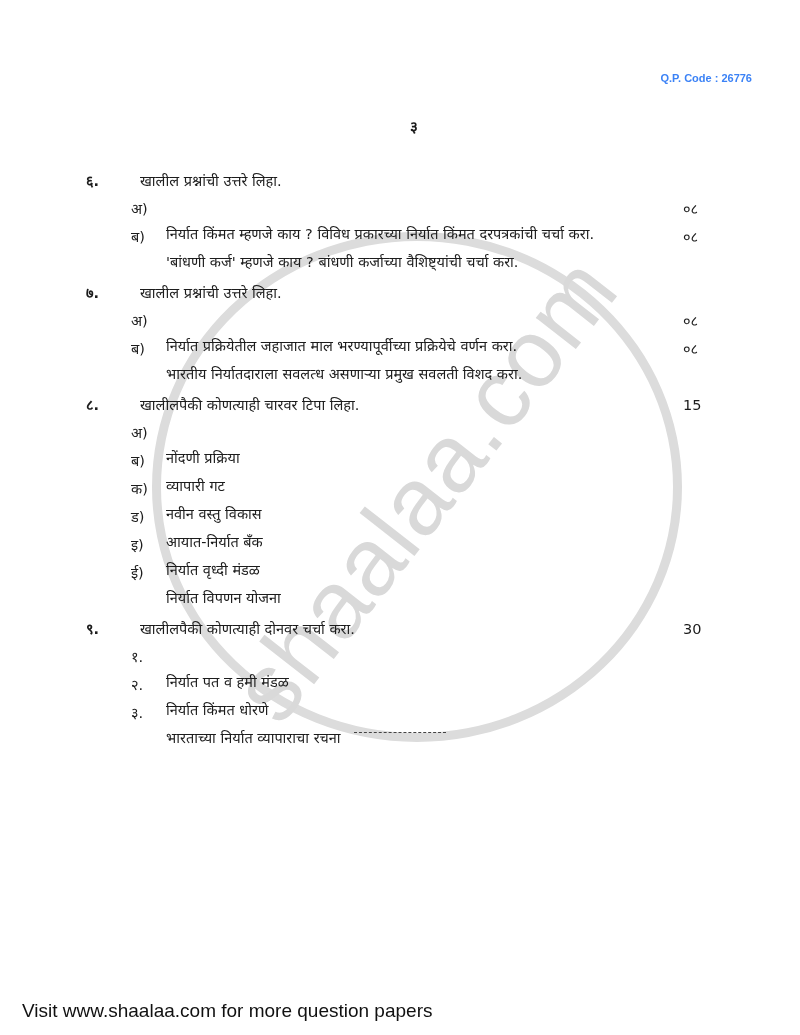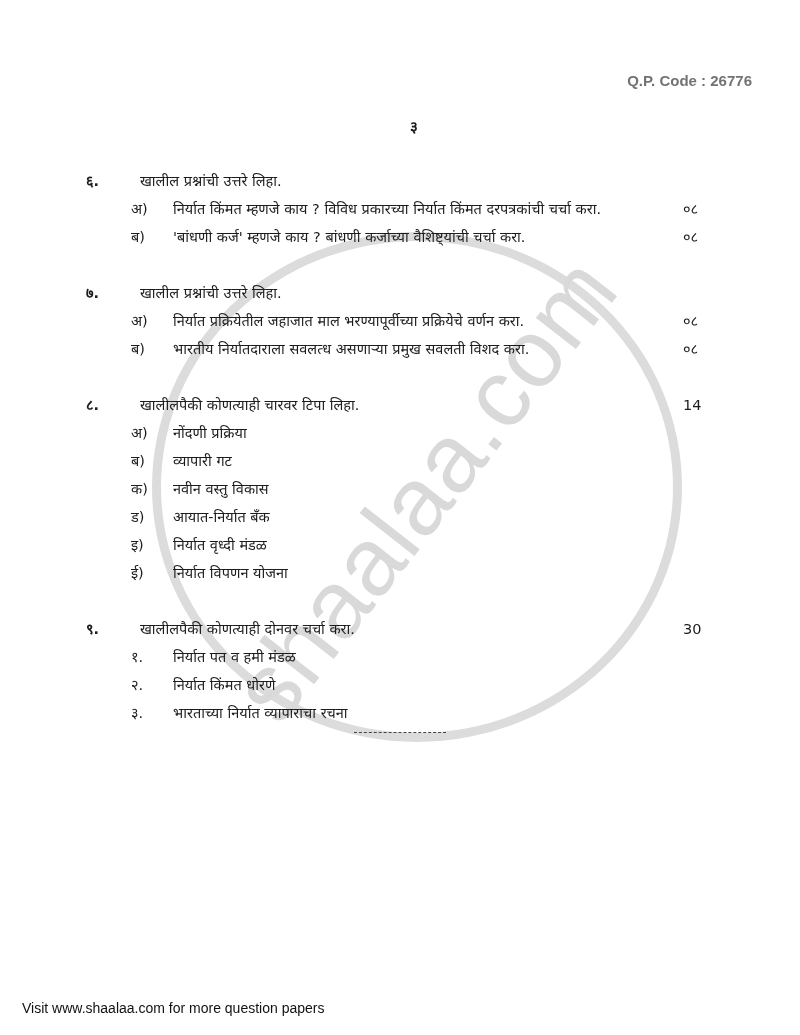--- a/index.html
+++ b/index.html
@@ -4,21 +4,21 @@
   <style>
     html, body { margin: 0; padding: 0; }
     body {
       width: 800px; height: 1035px; position: relative; overflow: hidden;
       background: #ffffff; color: #1a1a1a;
       font-family: "DejaVu Sans", "Liberation Sans", sans-serif;
     }
     .qp-code {
       position: absolute; top: 72px; right: 48px;
       font-family: "Liberation Sans", "DejaVu Sans", sans-serif;
-      font-weight: bold; font-size: 15px; color: #737373;
+      font-weight: bold; font-size: 11px; color: #3b82f6;
     }
     .page-num {
       position: absolute; top: 116px; left: 410px;
       font-weight: bold; font-size: 15px;
     }
     .watermark-circle {
       position: absolute; left: 152px; top: 232px;
       width: 530px; height: 510px; border-radius: 50%;
       border: 9px solid #dcdcdc; box-sizing: border-box;
       z-index: 0;
@@ -32,31 +32,31 @@
       z-index: 0; letter-spacing: 1px;
     }
     .content { position: absolute; left: 0; top: 0; width: 800px; z-index: 1; }
     .row {
       position: absolute; font-size: 14.5px; line-height: 20px; white-space: nowrap;
       color: #1c1c1c;
     }
     .qnum { position: absolute; left: 86px; font-weight: bold; }
     .qtext { position: absolute; left: 140px; }
     .slabel { position: absolute; left: 131px; }
-    .stext { position: absolute; left: 173px; }
+    .stext { position: absolute; left: 166px; margin-top: 25px; }
     .marks { position: absolute; left: 683px; font-weight: normal; }
     b.em { font-weight: normal; }
     .divider {
       position: absolute; top: 732px; left: 354px; width: 92px;
       border-top: 1.5px dashed #444;
     }
     .footer {
       position: absolute; top: 1000px; left: 22px;
       font-family: "Liberation Sans", "DejaVu Sans", sans-serif;
-      font-size: 14px; color: #111;
+      font-size: 19px; color: #111;
     }
   </style>
 </head>
 <body>
 
 <div class="watermark-circle"></div>
 <div class="watermark-text">shaalaa.com</div>
 
 <div class="qp-code">Q.P. Code : 26776</div>
 <div class="page-num">३</div>
@@ -89,21 +89,21 @@
   </div>
   <div class="row" style="top:339px;width:800px;">
     <span class="slabel">ब)</span>
     <span class="stext">भारतीय निर्यातदाराला सवलत्ध असणाऱ्या प्रमुख सवलती विशद करा.</span>
     <span class="marks">०८</span>
   </div>
 
   <div class="row" style="top:395px;width:800px;">
     <span class="qnum">८.</span>
     <span class="qtext"><span>खालीलपैकी </span><b class="em">कोणत्याही चारवर</b><span> टिपा लिहा.</span></span>
-    <span class="marks">14</span>
+    <span class="marks">15</span>
   </div>
   <div class="row" style="top:423px;width:800px;">
     <span class="slabel">अ)</span>
     <span class="stext">नोंदणी प्रक्रिया</span>
   </div>
   <div class="row" style="top:451px;width:800px;">
     <span class="slabel">ब)</span>
     <span class="stext">व्यापारी गट</span>
   </div>
   <div class="row" style="top:479px;width:800px;">

